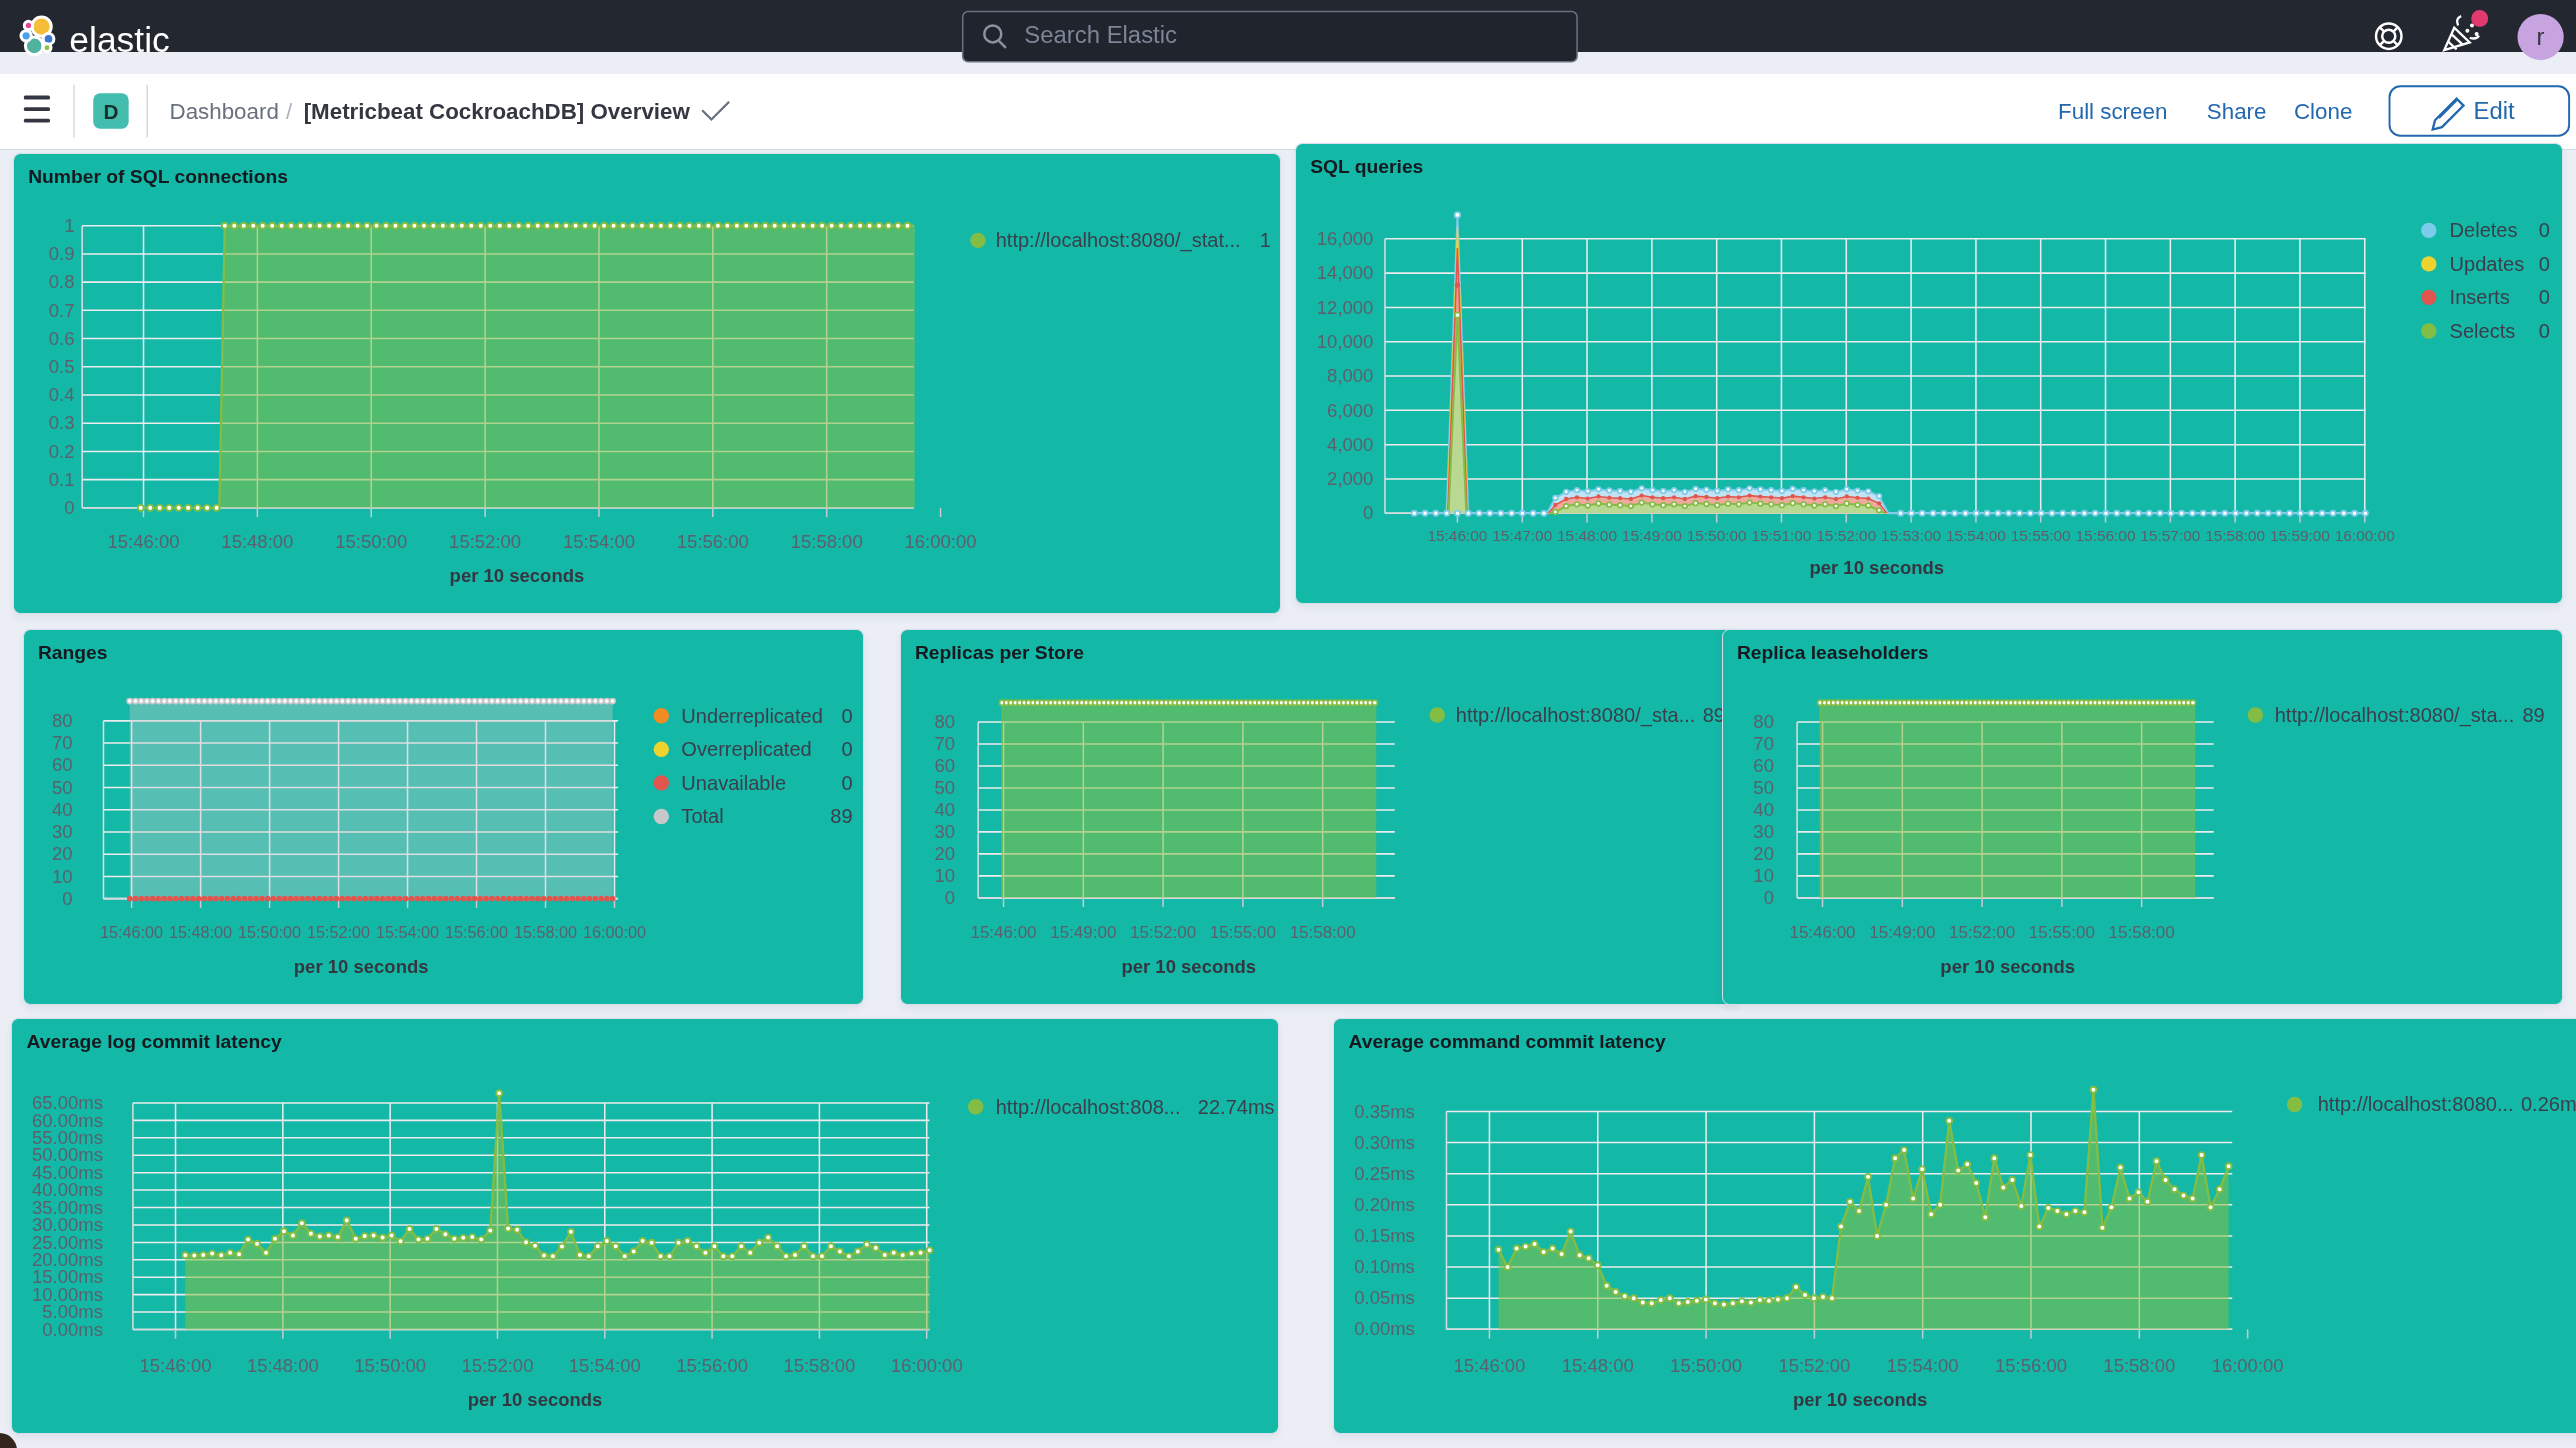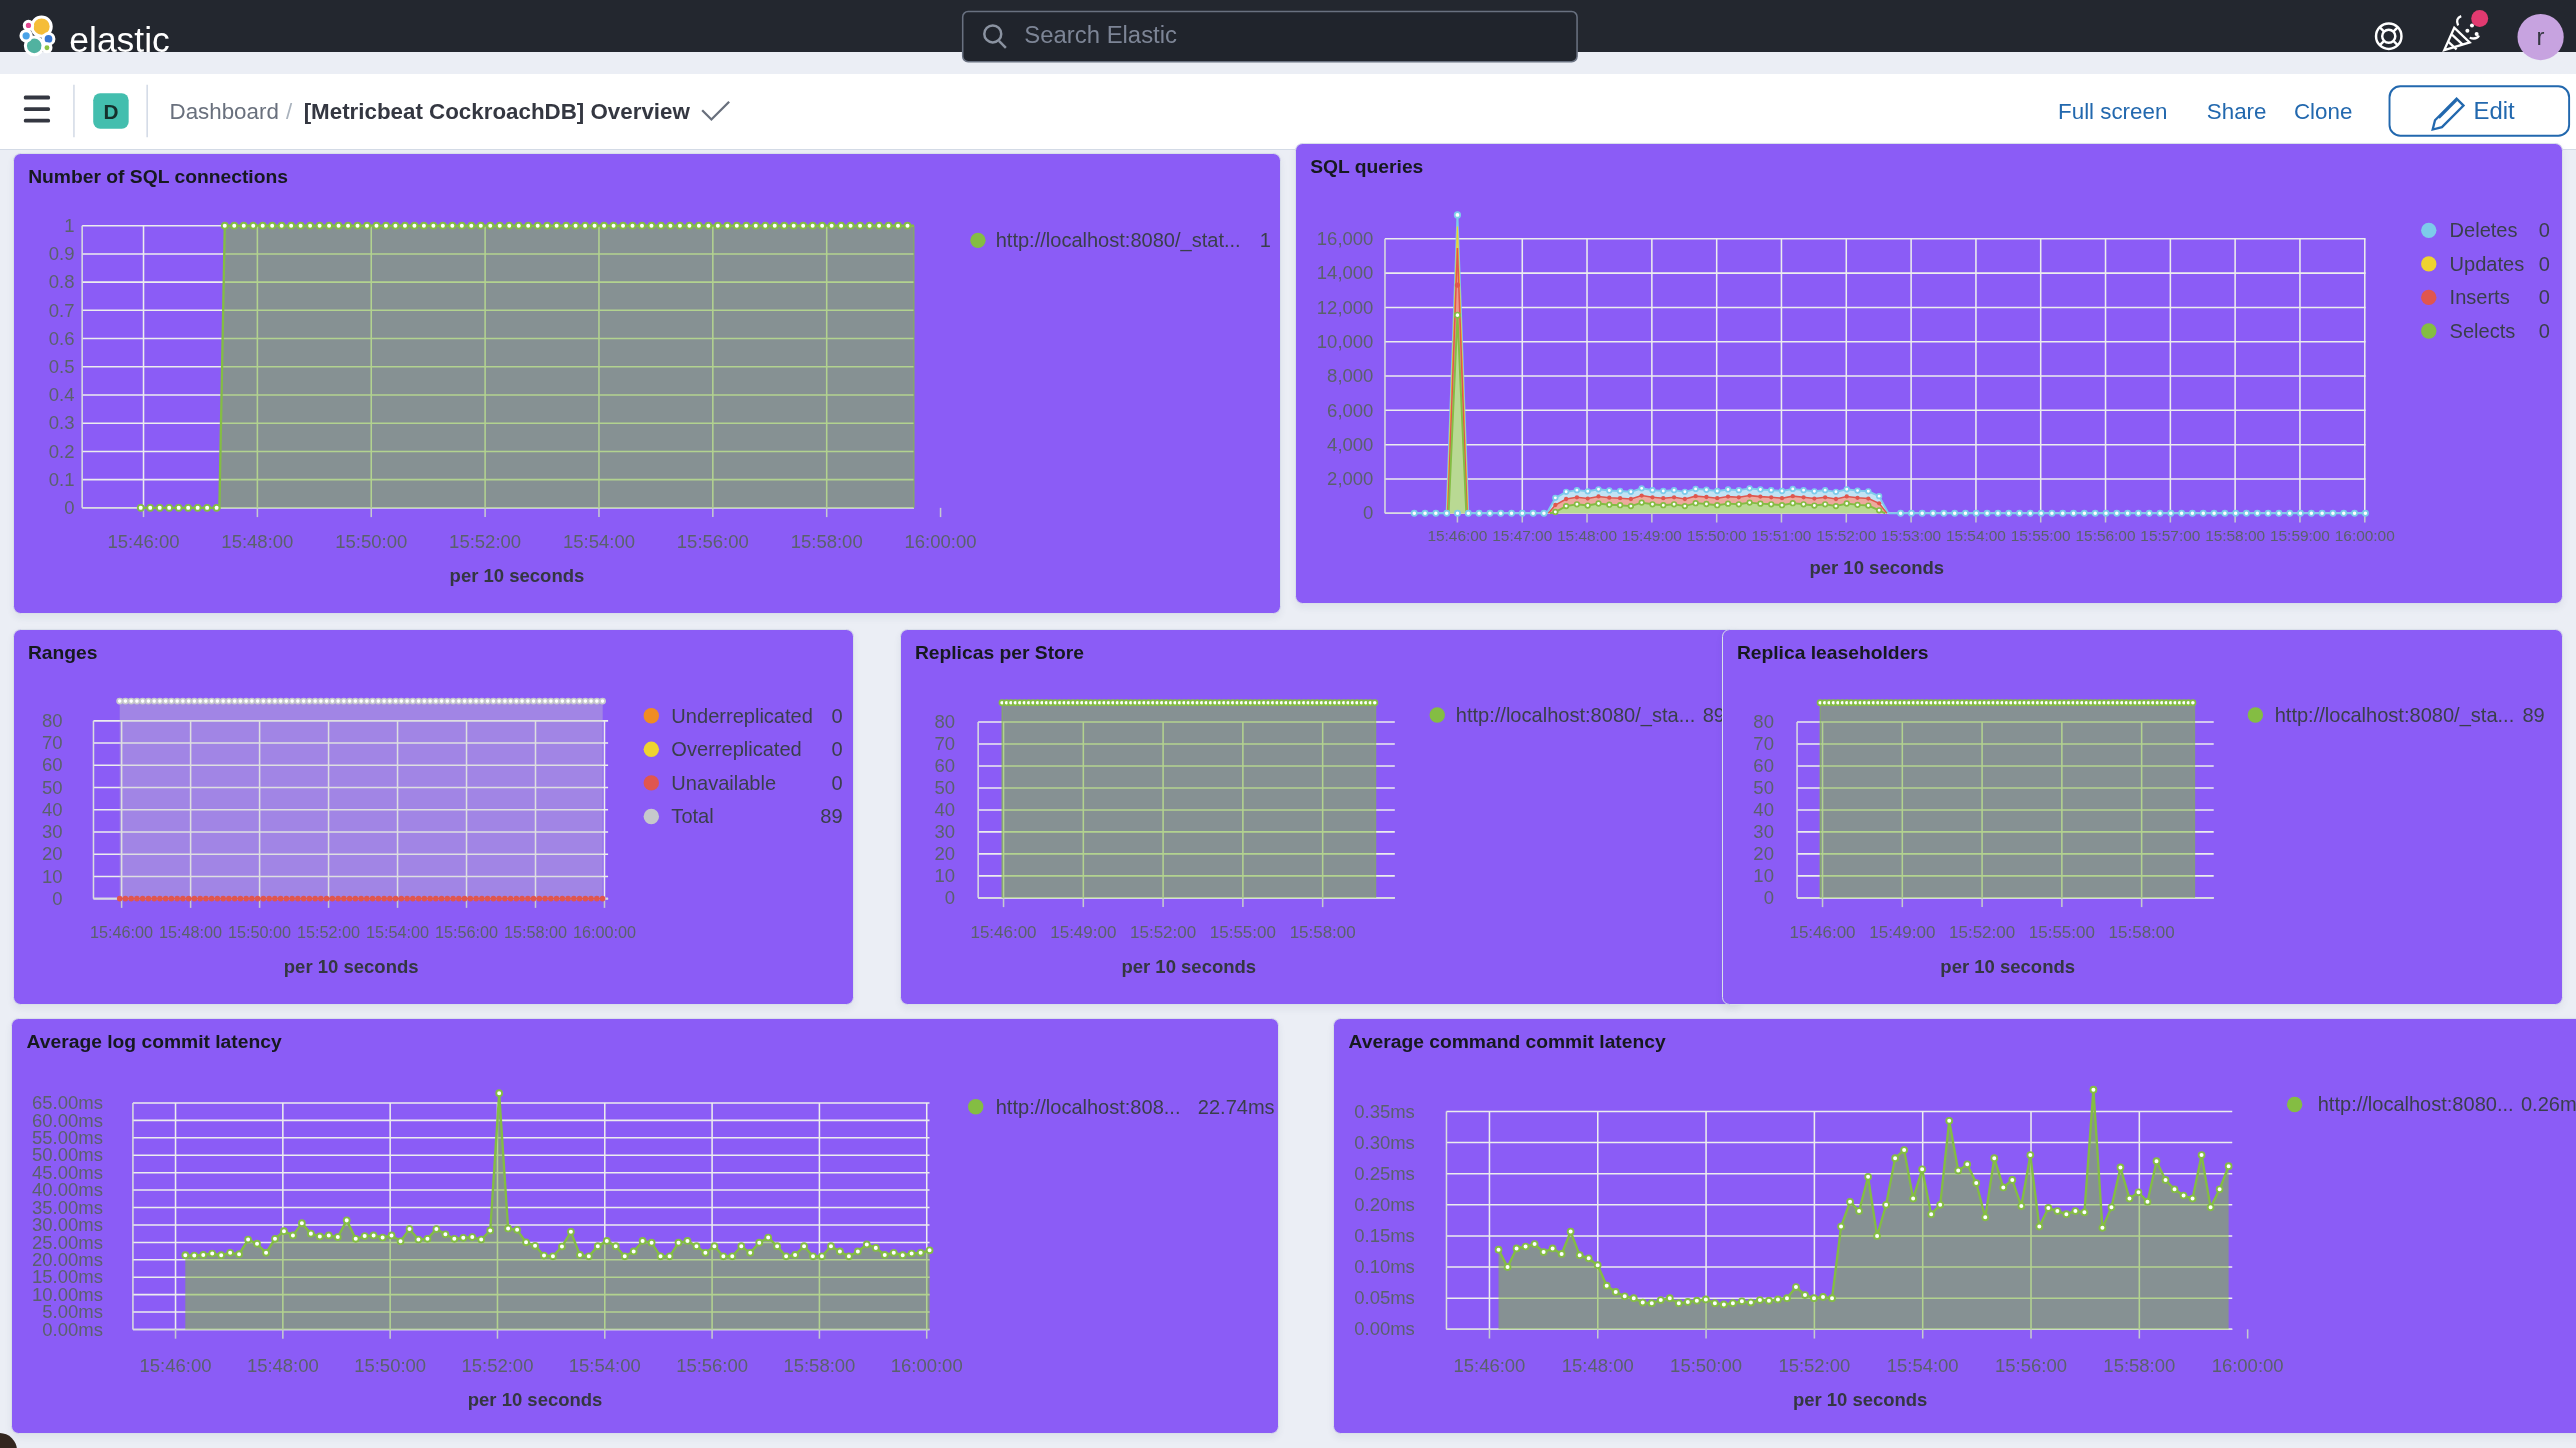--- a/index.html
+++ b/index.html
@@ -1,17 +1,17 @@
 <!DOCTYPE html>
 <html style="font-size:12.3px"><head><meta charset="utf-8"><style>
 *{margin:0;padding:0;box-sizing:border-box}
 html,body{width:2576px;height:1448px;font-family:"Liberation Sans",sans-serif;background:#ebeef5;overflow:hidden;position:relative}
 .hdr{position:absolute;left:0;top:0;width:2576px;height:52px;background:#23272f}
 .tbar{position:absolute;left:0;top:74px;width:2576px;height:76px;background:#fff;border-bottom:1.5px solid #d3dae6}
-.panel{position:absolute;background:#8b5cf6;border:1.5px solid #d9dfea;border-radius:7.7px;box-shadow:0 3.9px 7.7px rgba(60,70,100,0.07)}
+.panel{position:absolute;background:#14b8a6;border:1.5px solid #d9dfea;border-radius:7.7px;box-shadow:0 3.9px 7.7px rgba(60,70,100,0.07)}
 .panel svg{display:block}
 </style></head><body>
 <div class="hdr">
 <svg width="2576" height="74" viewBox="0 0 3340 96">
 <g stroke="#fff" stroke-width="4">
 <circle cx="43.5" cy="59.5" r="11.5" fill="#51b2a0"></circle>
 <circle cx="53" cy="34.5" r="12.5" fill="#f5bd38"></circle>
 <circle cx="36" cy="33" r="5.4" fill="#e0478f"></circle>
 <circle cx="33" cy="46.5" r="6.7" fill="#4aa3e8"></circle>
 <circle cx="62" cy="50.5" r="7" fill="#3878d2"></circle>
@@ -460,21 +460,21 @@
       <text x="1496" y="164.5" font-size="26" fill="#3a3f4b">Updates</text>
       <text x="1626" y="164.5" text-anchor="end" font-size="26" fill="#3a3f4b">0</text>
       <circle cx="1469" cy="199" r="10" fill="#e0564e"></circle>
       <text x="1496" y="208" font-size="26" fill="#3a3f4b">Inserts</text>
       <text x="1626" y="208" text-anchor="end" font-size="26" fill="#3a3f4b">0</text>
       <circle cx="1469" cy="242.5" r="10" fill="#84bd43"></circle>
       <text x="1496" y="251.5" font-size="26" fill="#3a3f4b">Selects</text>
       <text x="1626" y="251.5" text-anchor="end" font-size="26" fill="#3a3f4b">0</text>
     </svg>
   </div>
-<div class="panel" style="left:13px;top:629px;width:841px;height:376px">
+<div class="panel" style="left:23px;top:629px;width:841px;height:376px">
 <svg width="841" height="376" viewBox="0 0 1090 487">
 <text x="18" y="37" font-size="25" font-weight="bold" fill="#16191f">Ranges</text>
 <line x1="103" y1="117.6" x2="770" y2="117.6" stroke="#ececee" stroke-width="2"></line>
       <line x1="103" y1="146.4" x2="770" y2="146.4" stroke="#ececee" stroke-width="2"></line>
       <line x1="103" y1="175.2" x2="770" y2="175.2" stroke="#ececee" stroke-width="2"></line>
       <line x1="103" y1="204" x2="770" y2="204" stroke="#ececee" stroke-width="2"></line>
       <line x1="103" y1="232.8" x2="770" y2="232.8" stroke="#ececee" stroke-width="2"></line>
       <line x1="103" y1="261.6" x2="770" y2="261.6" stroke="#ececee" stroke-width="2"></line>
       <line x1="103" y1="290.4" x2="770" y2="290.4" stroke="#ececee" stroke-width="2"></line>
       <line x1="103" y1="319.2" x2="770" y2="319.2" stroke="#ececee" stroke-width="2"></line>

